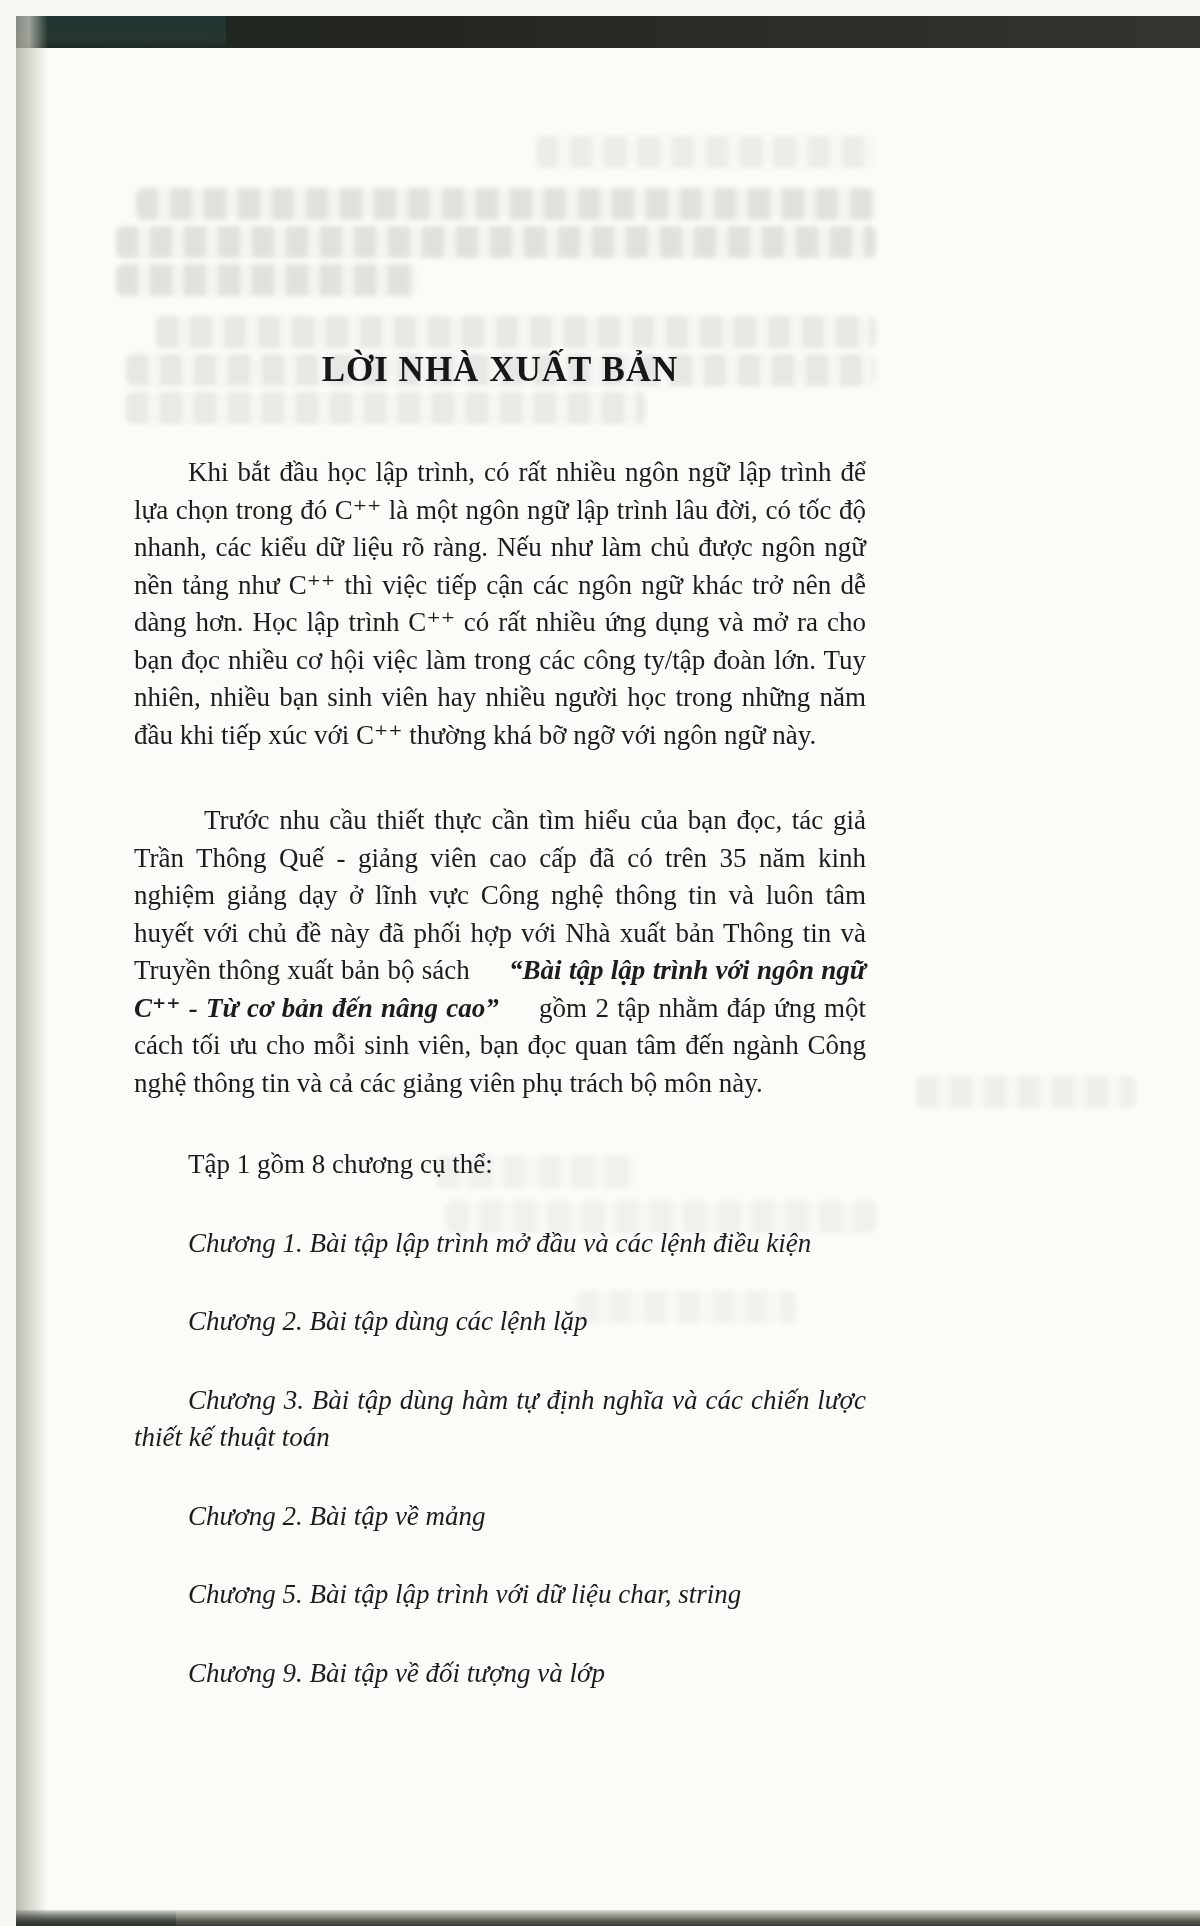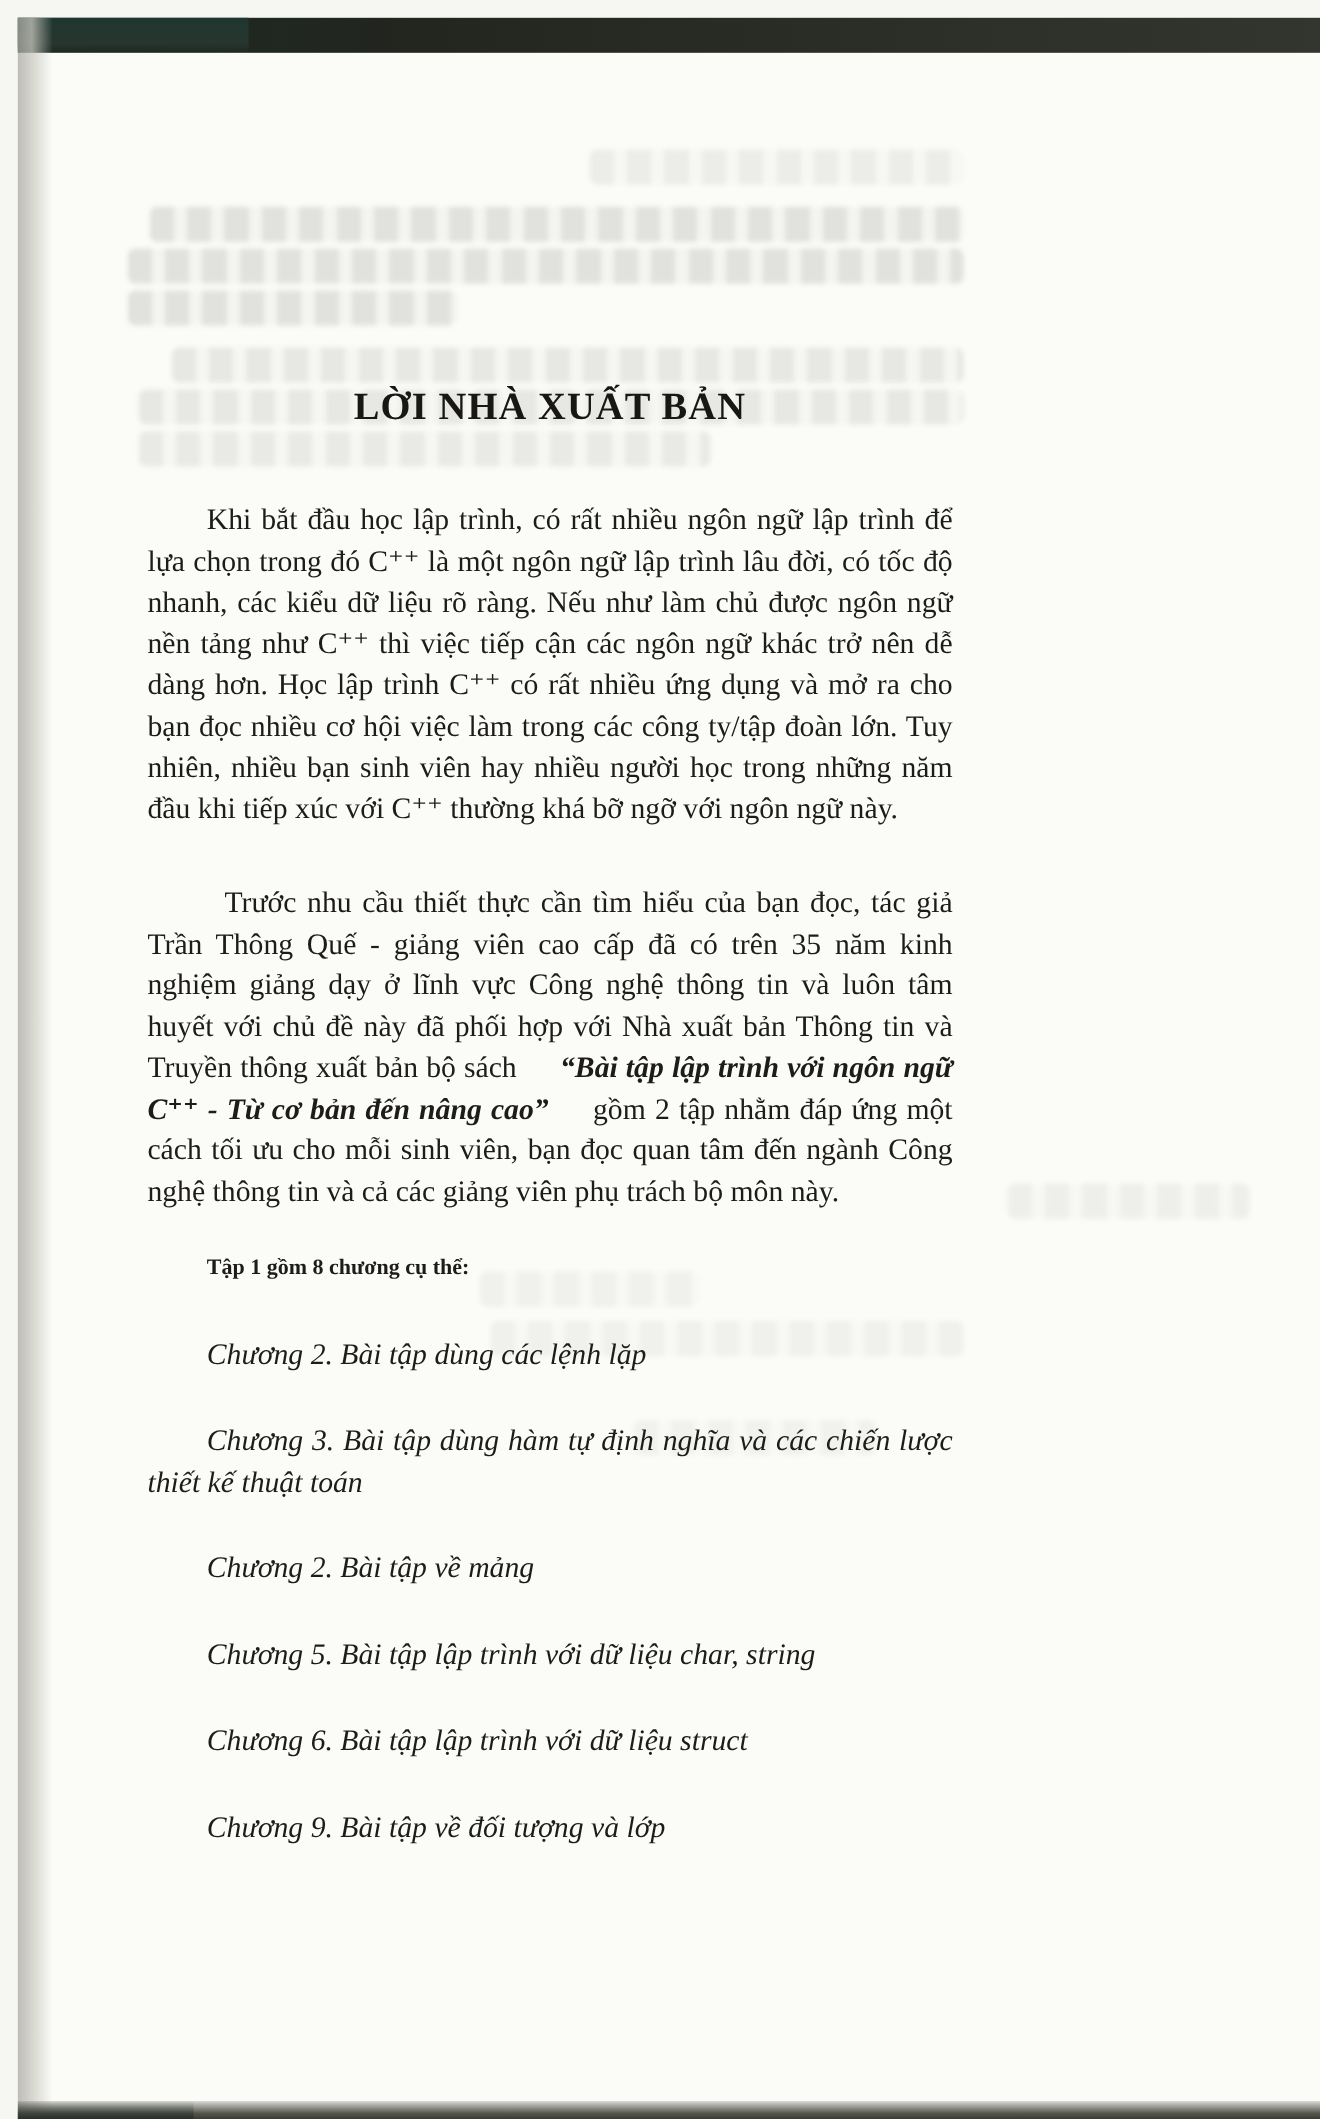--- a/index.html
+++ b/index.html
@@ -67,25 +67,24 @@
   }
   p.body {
     margin-top: 16px;
     font-size: 27px;
     line-height: 37.5px;
     text-align: justify;
     text-indent: 54px;
   }
   p.body.first { margin-top: 32px; }
   p.intro {
-    margin-top: 0;
-    font-size: 20px;
+    margin-top: 12px;
+    font-size: 27px;
     line-height: 37.5px;
     text-indent: 54px;
-    font-weight: bold;
   }
   p.chapter {
     margin-top: 9px;
     font-size: 27px;
     line-height: 37.5px;
     font-style: italic;
     text-indent: 54px;
     text-align: justify;
   }
   .book-name {
@@ -113,25 +112,25 @@
   <div class="content">
 
     <h1 class="title">LỜI NHÀ XUẤT BẢN</h1>
 
     <p class="body first">Khi bắt đầu học lập trình, có rất nhiều ngôn ngữ lập trình để lựa chọn trong đó C⁺⁺ là một ngôn ngữ lập trình lâu đời, có tốc độ nhanh, các kiểu dữ liệu rõ ràng. Nếu như làm chủ được ngôn ngữ nền tảng như C⁺⁺ thì việc tiếp cận các ngôn ngữ khác trở nên dễ dàng hơn. Học lập trình C⁺⁺ có rất nhiều ứng dụng và mở ra cho bạn đọc nhiều cơ hội việc làm trong các công ty/tập đoàn lớn. Tuy nhiên, nhiều bạn sinh viên hay nhiều người học trong những năm đầu khi tiếp xúc với C⁺⁺ thường khá bỡ ngỡ với ngôn ngữ này.</p>
 
     <p class="body"><span>Trước nhu cầu thiết thực cần tìm hiểu của bạn đọc, tác giả Trần Thông Quế - giảng viên cao cấp đã có trên 35 năm kinh nghiệm giảng dạy ở lĩnh vực Công nghệ thông tin và luôn tâm huyết với chủ đề này đã phối hợp với Nhà xuất bản Thông tin và Truyền thông xuất bản bộ sách </span><span class="book-name">“Bài tập lập trình với ngôn ngữ C⁺⁺ - Từ cơ bản đến nâng cao”</span><span> gồm 2 tập nhằm đáp ứng một cách tối ưu cho mỗi sinh viên, bạn đọc quan tâm đến ngành Công nghệ thông tin và cả các giảng viên phụ trách bộ môn này.</span></p>
 
     <p class="intro">Tập 1 gồm 8 chương cụ thể:</p>
 
+    <p class="chapter">Chương 1. Bài tập lập trình mở đầu và các lệnh điều kiện</p>
     <p class="chapter">Chương 2. Bài tập dùng các lệnh lặp</p>
     <p class="chapter">Chương 3. Bài tập dùng hàm tự định nghĩa và các chiến lược thiết kế thuật toán</p>
     <p class="chapter">Chương 2. Bài tập về mảng</p>
     <p class="chapter">Chương 5. Bài tập lập trình với dữ liệu char, string</p>
-    <p class="chapter">Chương 6. Bài tập lập trình với dữ liệu struct</p>
     <p class="chapter">Chương 9. Bài tập về đối tượng và lớp</p>
 
 
   </div>
 
   <div class="edge-top"></div>
   <div class="edge-top-corner"></div>
   <div class="edge-left"></div>
   <div class="edge-bottom"></div>
   <div class="edge-bottom-corner"></div>

